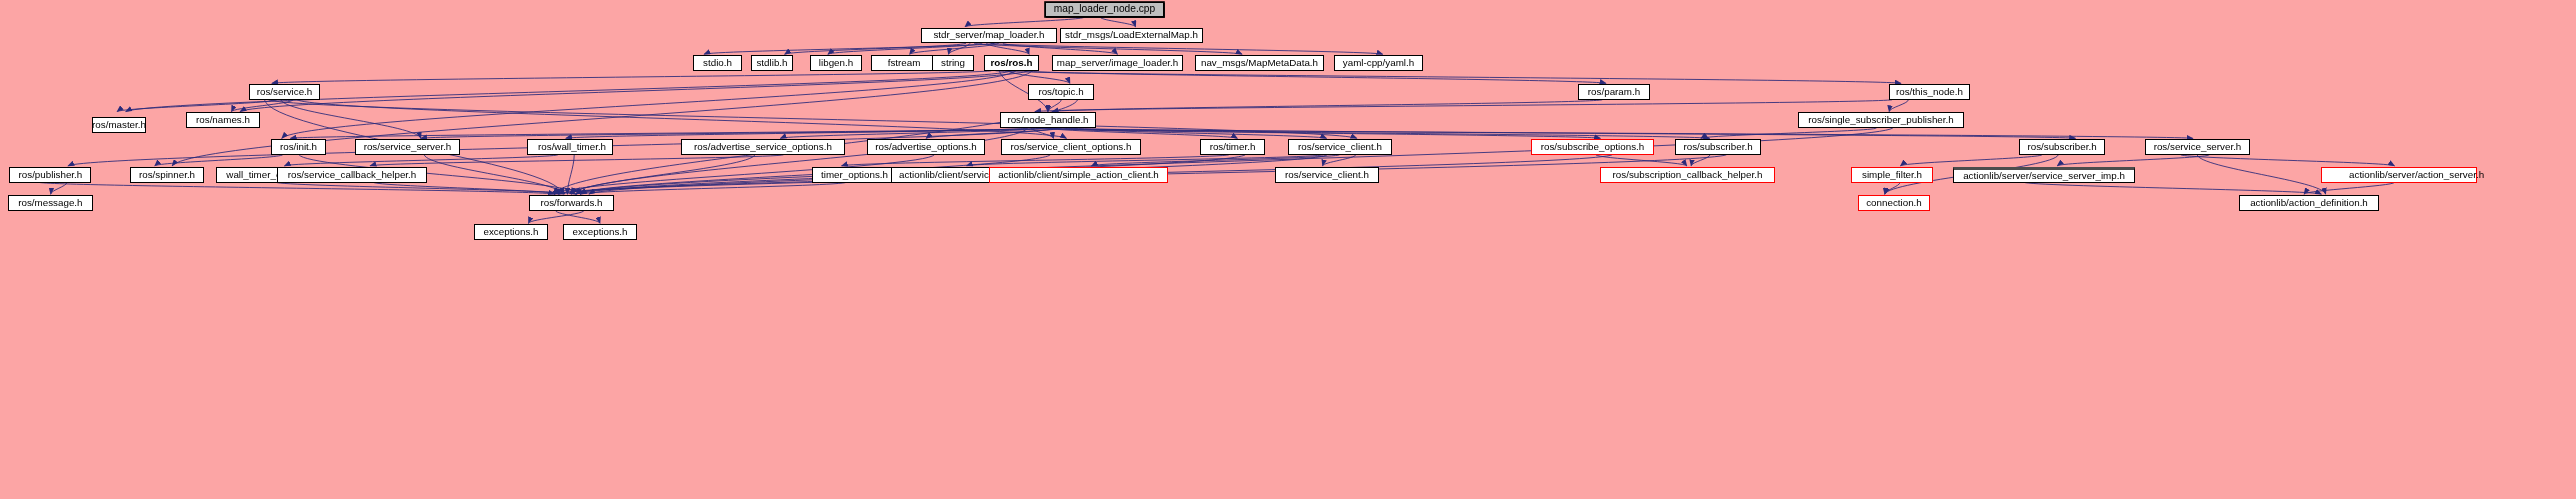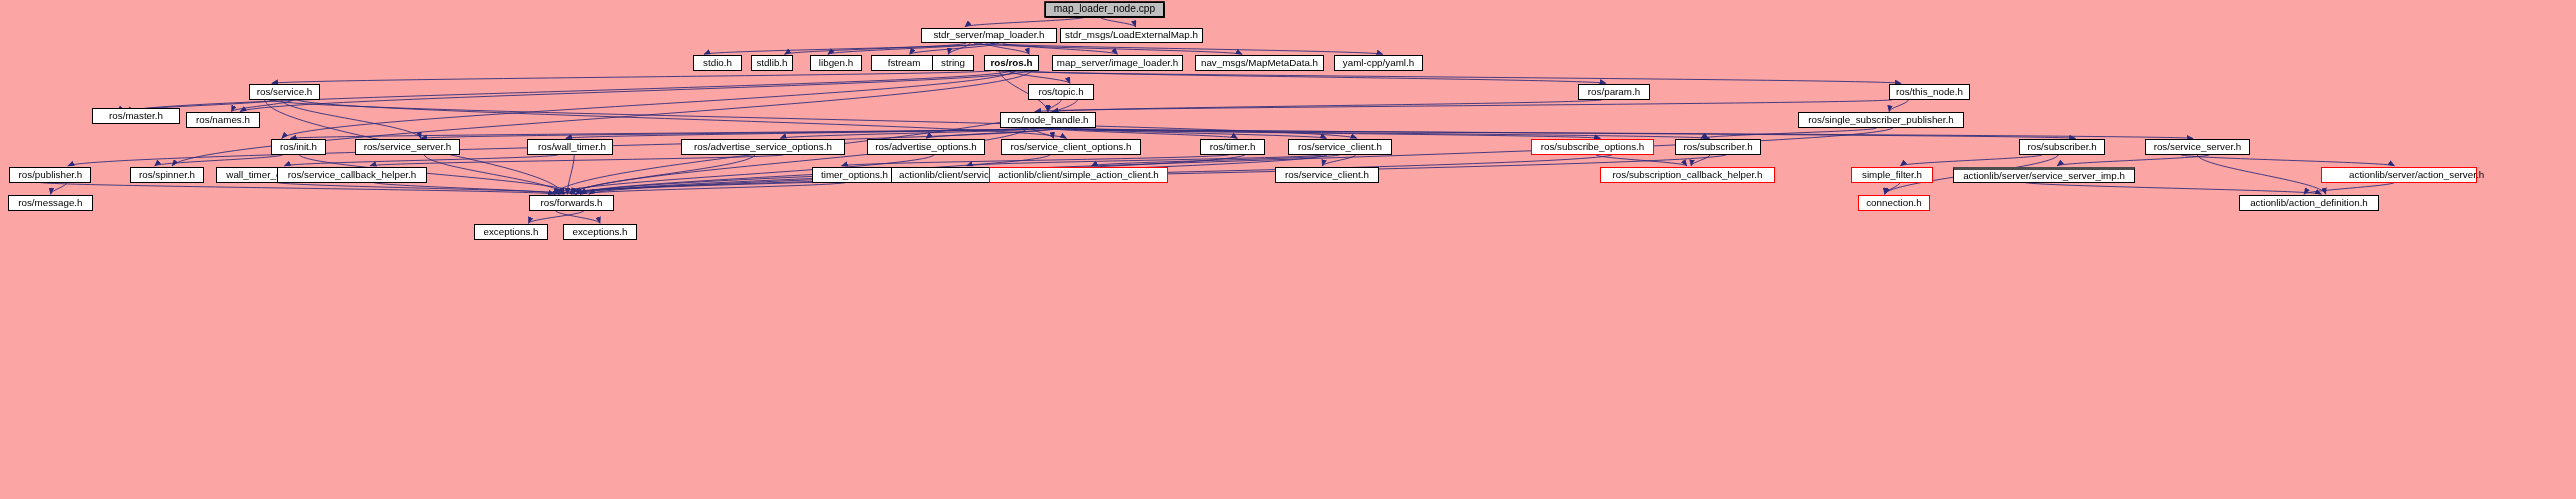--- a/index.html
+++ b/index.html
@@ -145,21 +145,21 @@
       <div class="node " style="left: 871px; top: 55px; width: 66px;">fstream</div>
       <div class="node " style="left: 932px; top: 55px; width: 42px;">string</div>
       <div class="node thick" style="left: 984px; top: 55px; width: 55px; font-weight: bold;">ros/ros.h</div>
       <div class="node thick" style="left: 1052px; top: 55px; width: 131px;">map_server/image_loader.h</div>
       <div class="node " style="left: 1195px; top: 55px; width: 129px;">nav_msgs/MapMetaData.h</div>
       <div class="node " style="left: 1334px; top: 55px; width: 89px;">yaml-cpp/yaml.h</div>
       <div class="node thick" style="left: 249px; top: 84px; width: 71px;">ros/service.h</div>
       <div class="node thick" style="left: 1028px; top: 84px; width: 66px;">ros/topic.h</div>
       <div class="node thick" style="left: 1578px; top: 84px; width: 72px;">ros/param.h</div>
       <div class="node thick" style="left: 1846px; top: 84px; width: 81px; margin-left: 43px;">ros/this_node.h</div>
-      <div class="node thick" style="left: 92px; top: 108px; width: 88px;">ros/master.h</div>
+      <div class="node thick" style="left: 92px; top: 117px; width: 54px;">ros/master.h</div>
       <div class="node thick" style="left: 186px; top: 112px; width: 74px;">ros/names.h</div>
       <div class="node thick" style="left: 1000px; top: 112px; width: 96px;">ros/node_handle.h</div>
       <div class="node thick" style="left: 1798px; top: 112px; width: 166px;">ros/single_subscriber_publisher.h</div>
       <div class="node thick" style="left: 271px; top: 139px; width: 55px;">ros/init.h</div>
       <div class="node thick" style="left: 355px; top: 139px; width: 105px;">ros/service_server.h</div>
       <div class="node thick" style="left: 527px; top: 139px; width: 86px; padding-left: 8px;">ros/wall_timer.h</div>
       <div class="node thick" style="left: 681px; top: 139px; width: 164px;">ros/advertise_service_options.h</div>
       <div class="node thick" style="left: 867px; top: 139px; width: 118px;">ros/advertise_options.h</div>
       <div class="node thick" style="left: 1001px; top: 139px; width: 140px;">ros/service_client_options.h</div>
       <div class="node thick" style="left: 1200px; top: 139px; width: 65px;">ros/timer.h</div>

